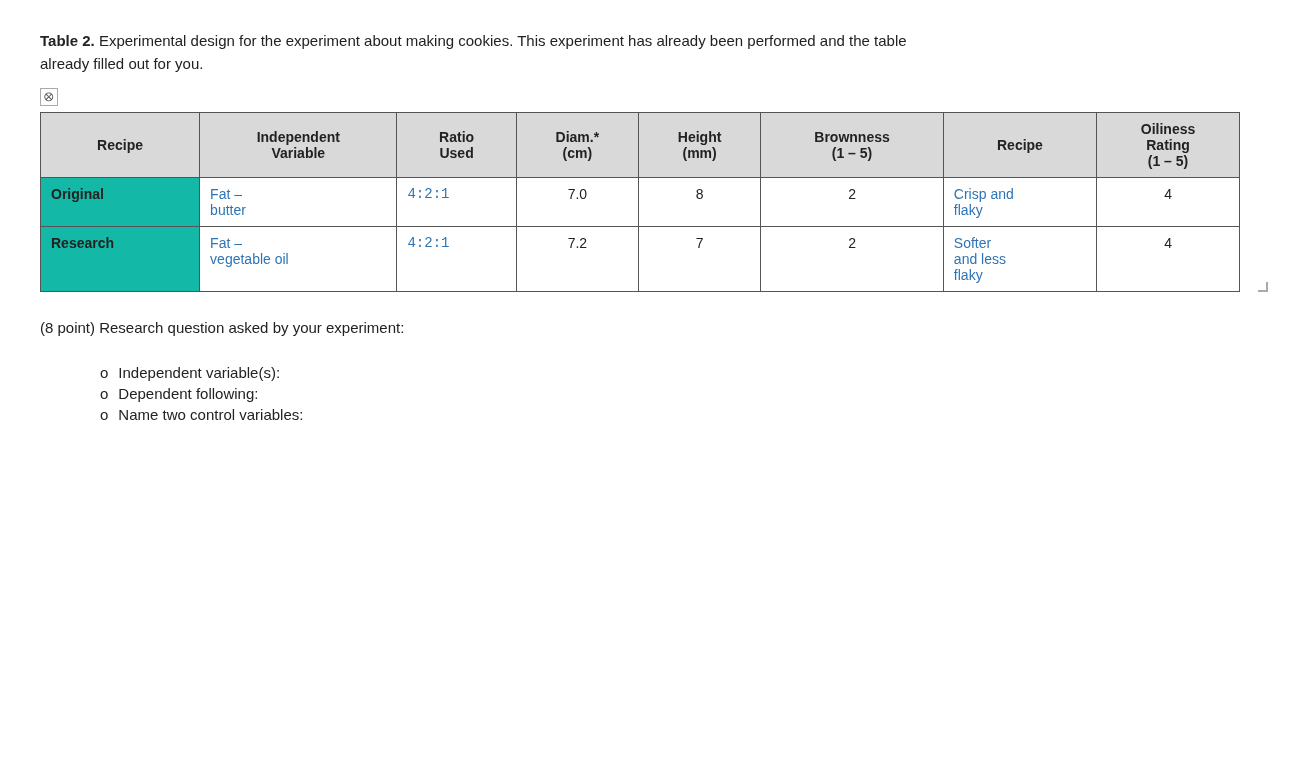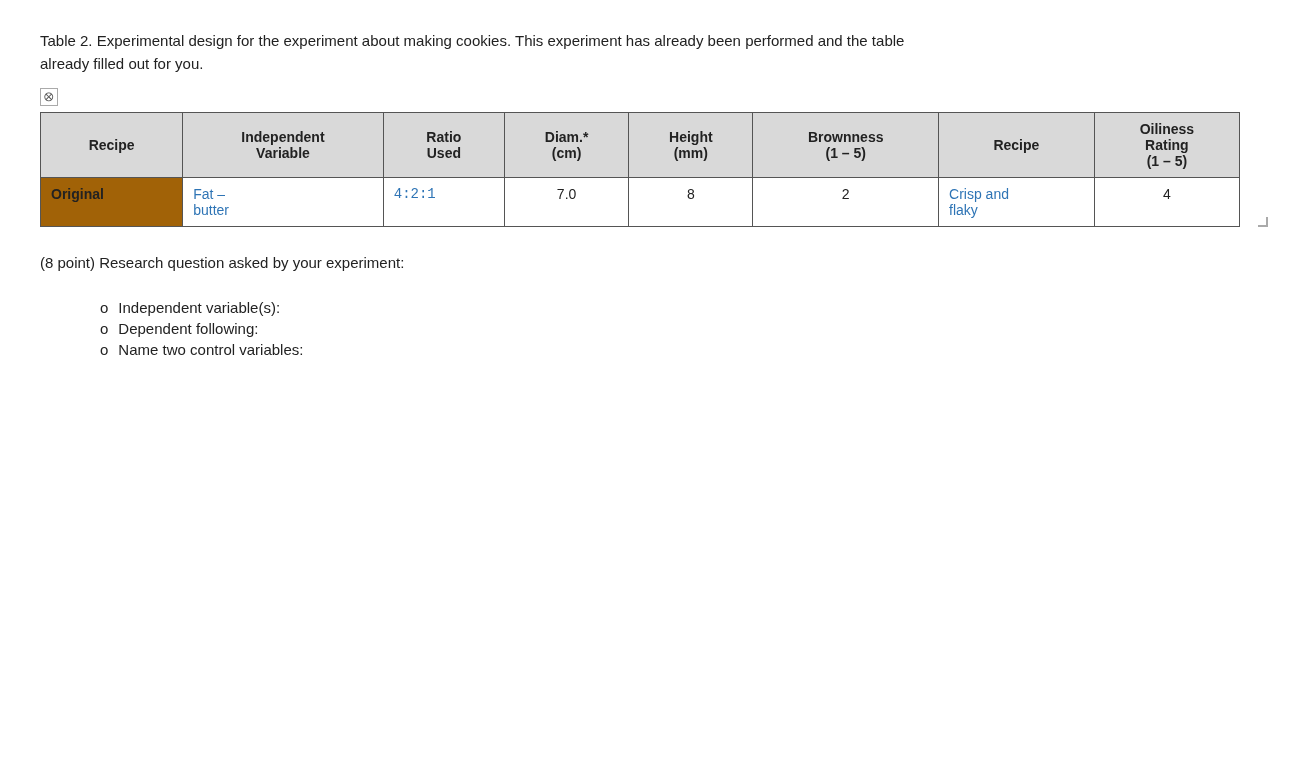--- a/index.html
+++ b/index.html
@@ -10,21 +10,21 @@
       color: #222;
       padding: 30px 40px;
     }
     .caption {
       font-size: 15px;
       line-height: 1.5;
       margin-bottom: 12px;
       max-width: 900px;
     }
     .caption strong {
-      font-weight: normal;
+      font-weight: bold;
     }
     .move-handle {
       display: inline-block;
       border: 1px solid #aaa;
       padding: 1px 3px;
       font-size: 12px;
       color: #555;
       cursor: move;
       margin-bottom: 6px;
     }
@@ -44,21 +44,21 @@
       font-size: 14px;
     }
     thead th {
       background: #d9d9d9;
       font-weight: bold;
       text-align: center;
       vertical-align: middle;
     }
     tbody td:first-child {
       font-weight: bold;
-      background: #a16207;
+      background: #14b8a6;
       white-space: nowrap;
     }
     .blue-text {
       color: #2e74b5;
     }
     .ratio {
       color: #2e74b5;
       text-align: left;
       font-family: Liberation Mono, monospace;
     }
@@ -124,20 +124,30 @@
       <tr>
         <td>Original</td>
         <td class="blue-text">Fat –<br>butter</td>
         <td class="ratio">4:2:1</td>
         <td class="centered">7.0</td>
         <td class="centered">8</td>
         <td class="centered">2</td>
         <td class="texture-blue">Crisp and<br>flaky</td>
         <td class="centered">4</td>
       </tr>
+      <tr>
+        <td>Research</td>
+        <td class="blue-text">Fat –<br>vegetable oil</td>
+        <td class="ratio">4:2:1</td>
+        <td class="centered">7.2</td>
+        <td class="centered">7</td>
+        <td class="centered">2</td>
+        <td class="texture-blue">Softer<br>and less<br>flaky</td>
+        <td class="centered">4</td>
+      </tr>
     </tbody>
   </table>
   <div class="resize-handle"></div>
 </div>
 
 <div class="question-block">
   <div class="section-text">(8 point) Research question asked by your experiment:</div>
 </div>
 
 <div class="question-block">

